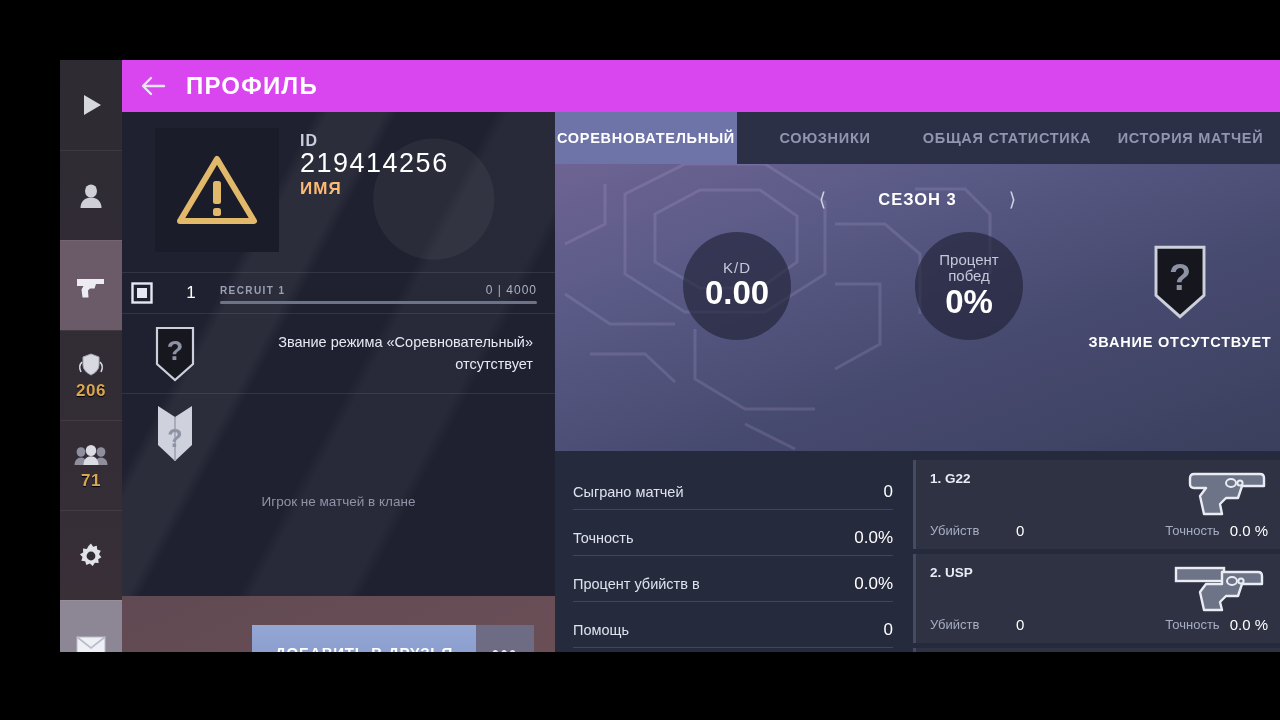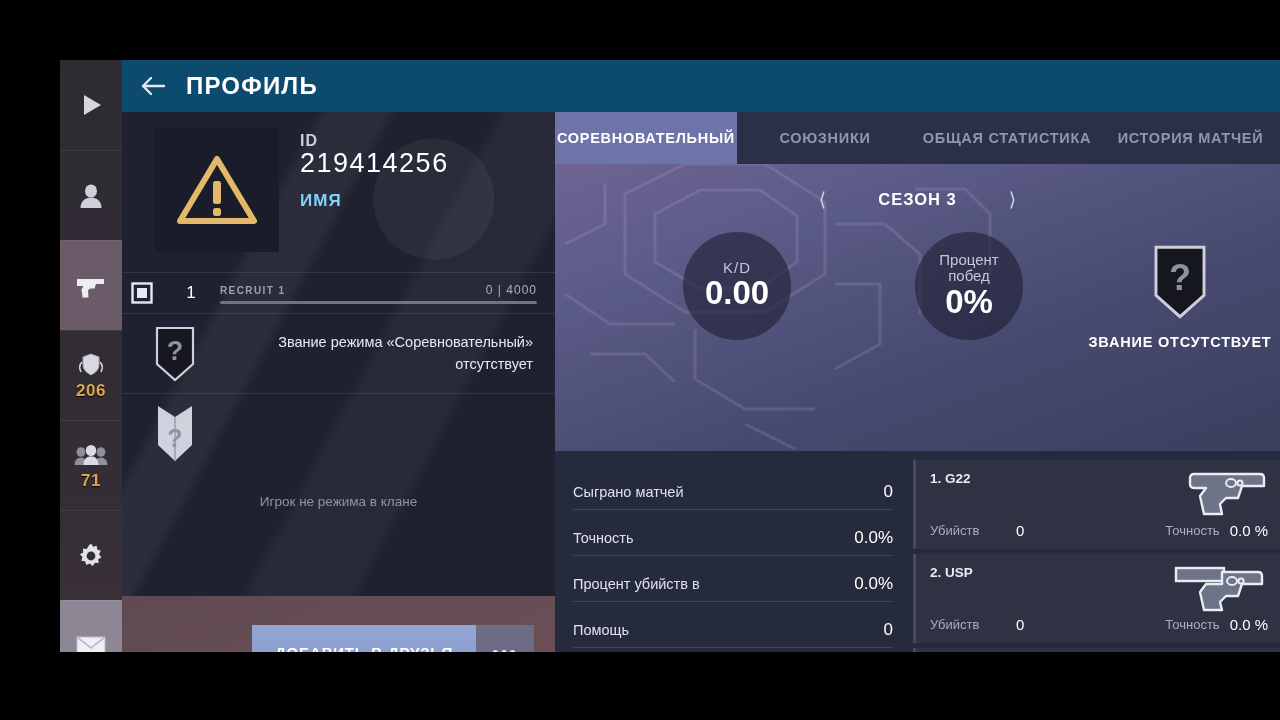--- a/index.html
+++ b/index.html
@@ -17,42 +17,42 @@
   .rail-item + .rail-item{ border-top:1px solid rgba(255,255,255,.07); }
   .rail-item.sel{ background:#6b5a68; }
   .rail-item.light{ background:#8d8795; }
   .rail-ico{ width:34px; height:30px; display:flex; align-items:center; justify-content:center; }
   .rail-ico svg{ display:block; }
   .rail-num{ font-size:17px; font-weight:bold; color:#d9a652; letter-spacing:.5px;
      font-family:"Liberation Sans",sans-serif; text-shadow:0 1px 1px #000; }
 
   
   #header{ position:absolute; left:62px; top:0; width:1158px; height:52px;
-           background:#0c4a6e; display:flex; align-items:center; }
+           background:#d946ef; display:flex; align-items:center; }
   #backbtn{ width:64px; height:52px; display:flex; align-items:center; justify-content:center; }
   #ptitle{ color:#fff; font-size:24px; font-weight:bold; letter-spacing:1.2px; }
 
   
   #leftcol{ position:absolute; left:62px; top:52px; width:493px; height:540px;
       background:linear-gradient(155deg,#4a3f4d 0%,#5a4650 40%,#6b4f57 100%); }
   #leftcard{ position:absolute; left:0; top:0; width:433px; height:484px;
       background:#1f2130; overflow:hidden; }
   #leftcard:before{ content:""; position:absolute; inset:0;
       background:
         linear-gradient(118deg, transparent 28%, rgba(255,255,255,.055) 30%, rgba(255,255,255,.055) 38%, transparent 40%),
         linear-gradient(118deg, transparent 54%, rgba(255,255,255,.04) 56%, rgba(255,255,255,.04) 70%, transparent 72%),
         radial-gradient(circle at 72% 18%, rgba(255,255,255,.05) 0 60px, transparent 61px);
       pointer-events:none; }
 
   #avatar{ position:absolute; left:33px; top:16px; width:124px; height:124px;
       background:#1a1c29; display:flex; align-items:center; justify-content:center; }
   #idblock{ position:absolute; left:178px; top:20px; }
   .lbl-id{ color:#c9cddd; font-size:16px; font-weight:bold; letter-spacing:1px; }
   .val-id{ color:#fff; font-size:27px; letter-spacing:1.5px; margin-top:-2px; }
-  .lbl-name{ color:#7dd3fc; font-size:17px; font-weight:bold; letter-spacing:1px; margin-top:12px; }
+  .lbl-name{ color:#fdba74; font-size:17px; font-weight:bold; letter-spacing:1px; }
 
   #rankrow{ position:absolute; left:0; top:160px; width:433px; height:42px;
      border-top:1px solid rgba(255,255,255,.09); border-bottom:1px solid rgba(255,255,255,.09);
      display:flex; align-items:center; }
   #rankicon{ width:40px; display:flex; justify-content:center; }
   #ranklvl{ width:58px; text-align:center; color:#fff; font-size:17px; }
   #rankmeta{ flex:1; position:relative; padding-right:18px; }
   #rankmeta .r1{ display:flex; justify-content:space-between; align-items:baseline; }
   .rank-name{ color:#9aa0b4; font-size:10px; letter-spacing:1.4px; font-weight:bold; }
   .rank-xp{ color:#aab0c2; font-size:12px; letter-spacing:1px; }
@@ -263,21 +263,21 @@
       <div class="badgerow b">
         <div class="badge-ico">
           <svg width="46" height="62" viewBox="0 0 46 62">
             <path d="M6 3 L23 14 L40 3 L40 42 L23 58 L6 42 Z" fill="#cfd2dc"></path>
             <path d="M23 14 L23 58" stroke="#9ea3b2" stroke-width="1.6"></path>
             <text x="23" y="44" font-size="25" font-weight="bold" fill="#8d93a4" text-anchor="middle" font-family="Liberation Sans, sans-serif">?</text>
           </svg>
         </div>
       </div>
 
-      <div id="clantxt">Игрок не режима в клане</div>
+      <div id="clantxt">Игрок не матчей в клане</div>
     </div>
 
     <div id="actions">
       <div id="addfriend">ДОБАВИТЬ В ДРУЗЬЯ</div>
       <div id="morebtn">•••</div>
     </div>
   </div>
 
   <div id="rightcol">
 

